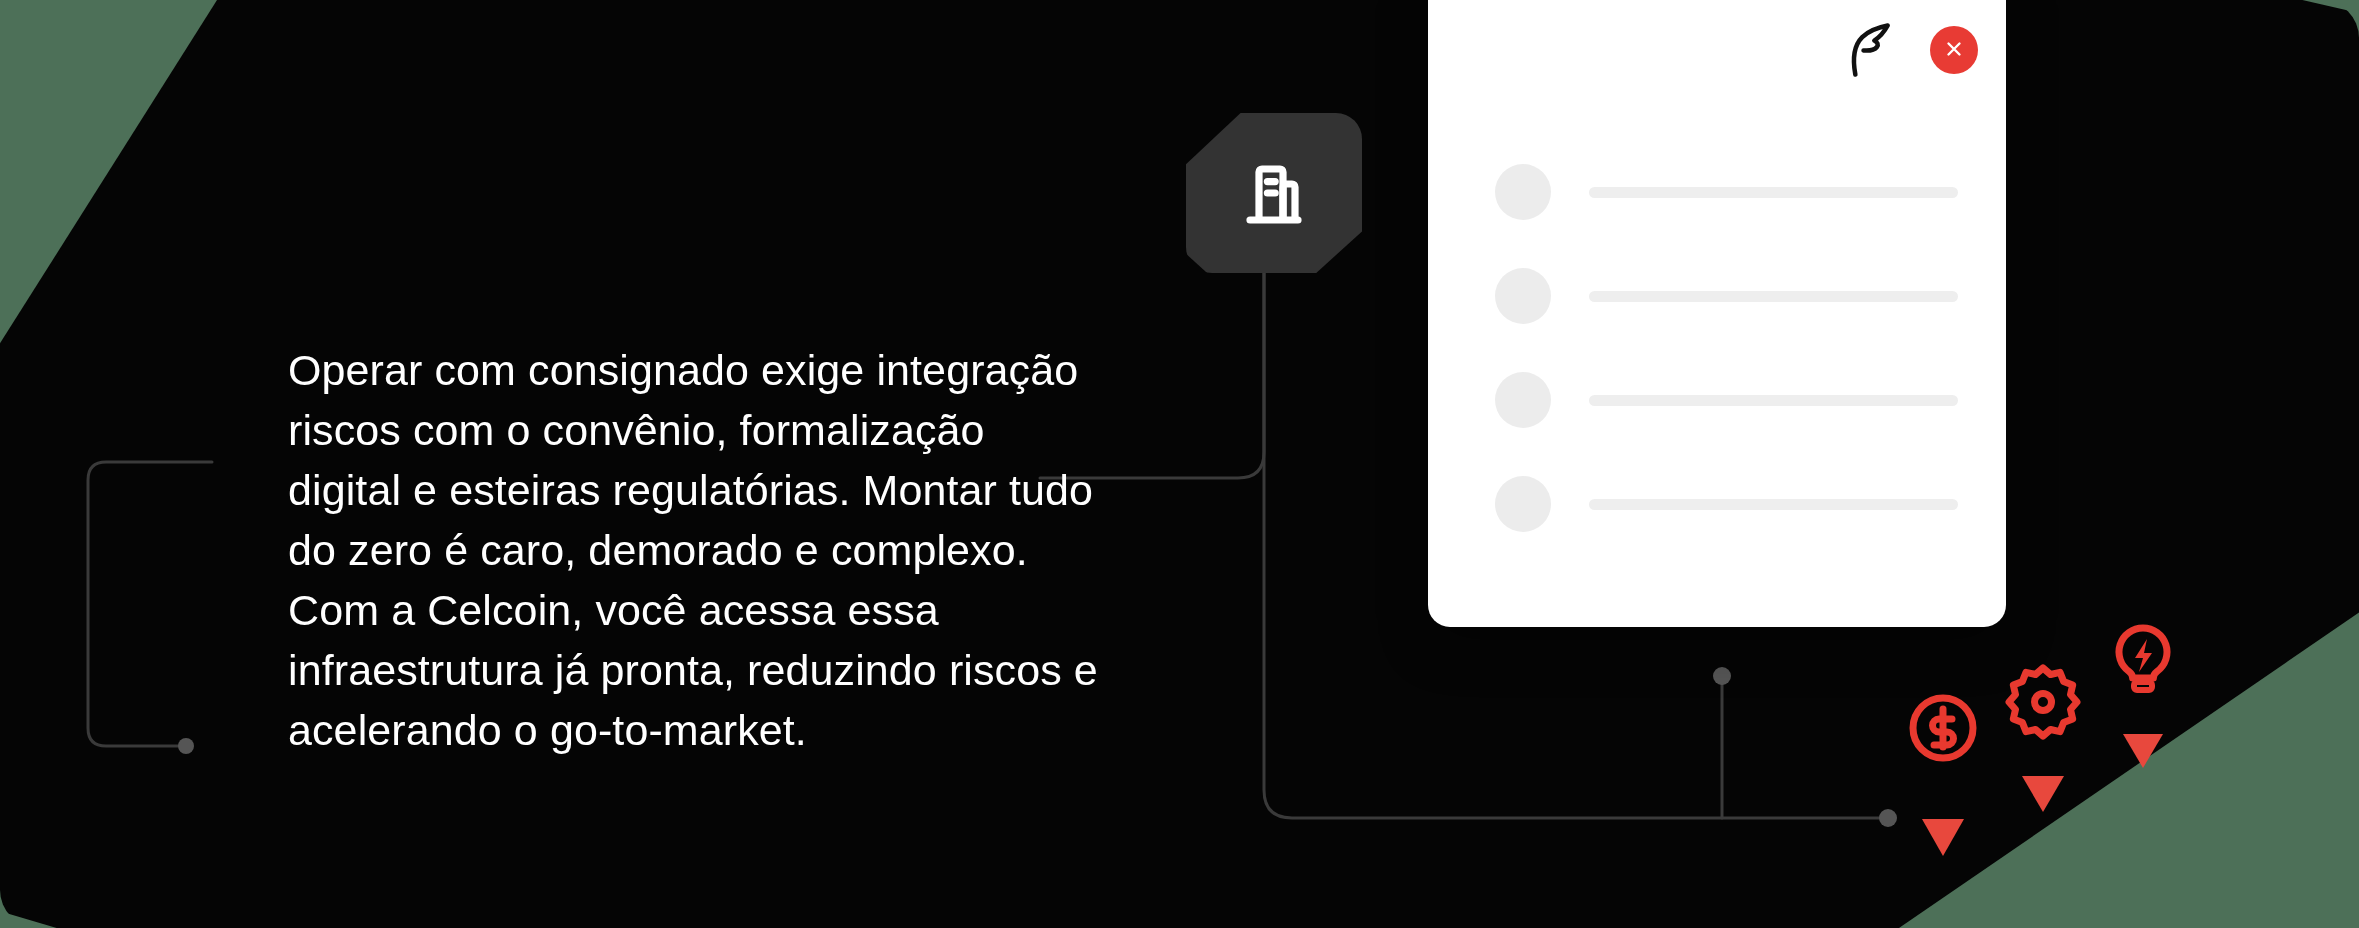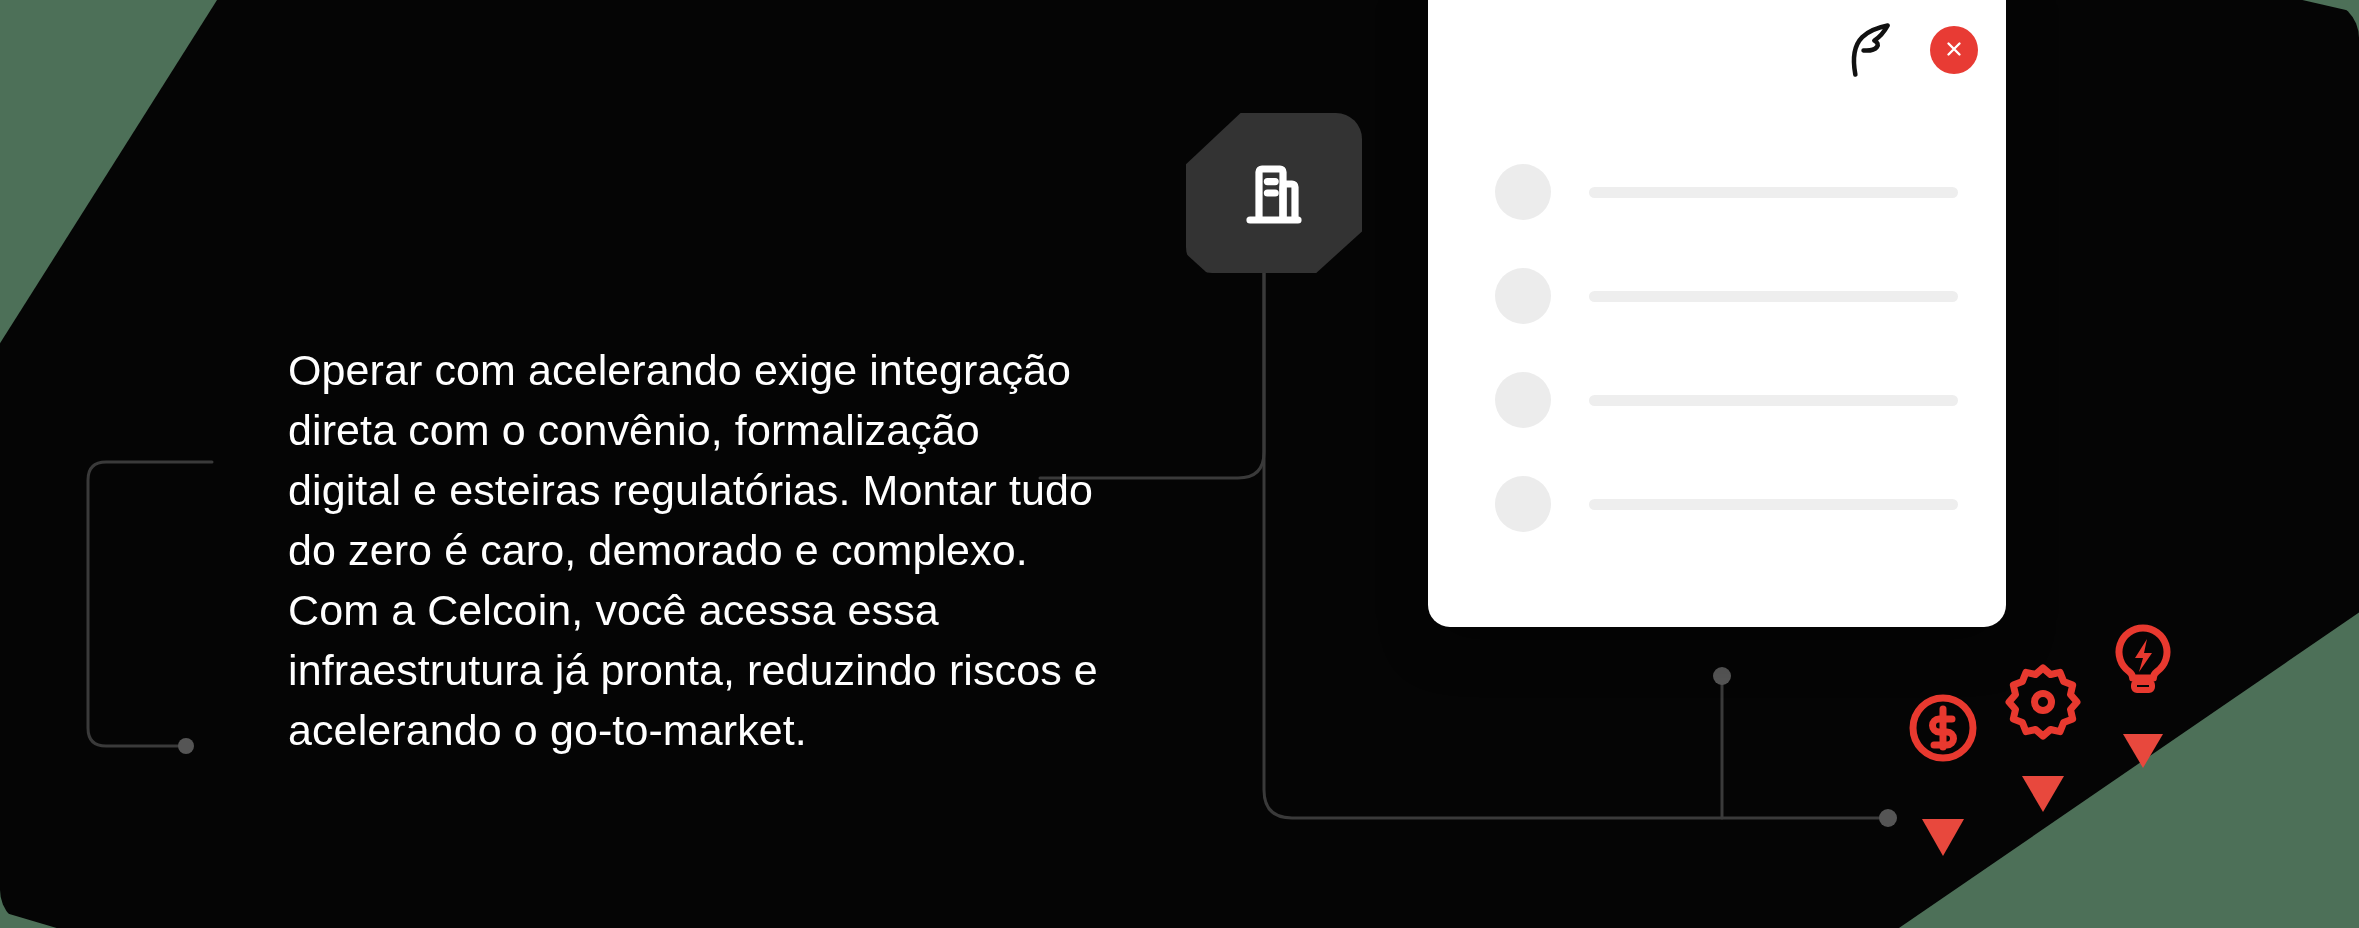--- a/index.html
+++ b/index.html
@@ -171,21 +171,21 @@
     <path d="M 1040 478 L 1238 478 Q 1264 478 1264 452 L 1264 222" fill="none" stroke="#3a3a3a" stroke-width="3" stroke-linecap="round"></path>
     <circle cx="1264" cy="215" r="9" fill="#555555"></circle>
 
     <path d="M 1264 222 L 1264 790 Q 1264 818 1292 818 L 1885 818" fill="none" stroke="#3a3a3a" stroke-width="3" stroke-linecap="round"></path>
     <circle cx="1888" cy="818" r="9" fill="#555555"></circle>
 
     <path d="M 1722 680 L 1722 818" fill="none" stroke="#3a3a3a" stroke-width="3" stroke-linecap="round"></path>
     <circle cx="1722" cy="676" r="9" fill="#555555"></circle>
   </svg>
 
-  <p id="copy">Operar com acelerando exige integração direta com o convênio, formalização digital e esteiras regulatórias. Montar tudo do zero é caro, demorado e complexo. Com a Celcoin, você acessa essa infraestrutura já pronta, reduzindo riscos e acelerando o go-to-market.</p>
+  <p id="copy">Operar com consignado exige integração riscos com o convênio, formalização digital e esteiras regulatórias. Montar tudo do zero é caro, demorado e complexo. Com a Celcoin, você acessa essa infraestrutura já pronta, reduzindo riscos e acelerando o go-to-market.</p>
 
   <div id="building-badge">
     <span>
       <svg width="72" height="72" viewBox="0 0 24 24" fill="none" aria-hidden="true">
         <path d="M4 21h16" stroke="#ffffff" stroke-width="2.4" stroke-linecap="round"></path>
         <path d="M7 21V5a1 1 0 0 1 1-1h6a1 1 0 0 1 1 1v16" stroke="#ffffff" stroke-width="2.4" stroke-linejoin="round"></path>
         <path d="M15 21V10a1 1 0 0 1 1-1h2a1 1 0 0 1 1 1v11" stroke="#ffffff" stroke-width="2.4" stroke-linejoin="round"></path>
         <path d="M9.8 8.2h2.6M9.8 12h2.6" stroke="#ffffff" stroke-width="2.4" stroke-linecap="round"></path>
       </svg>
     </span>

